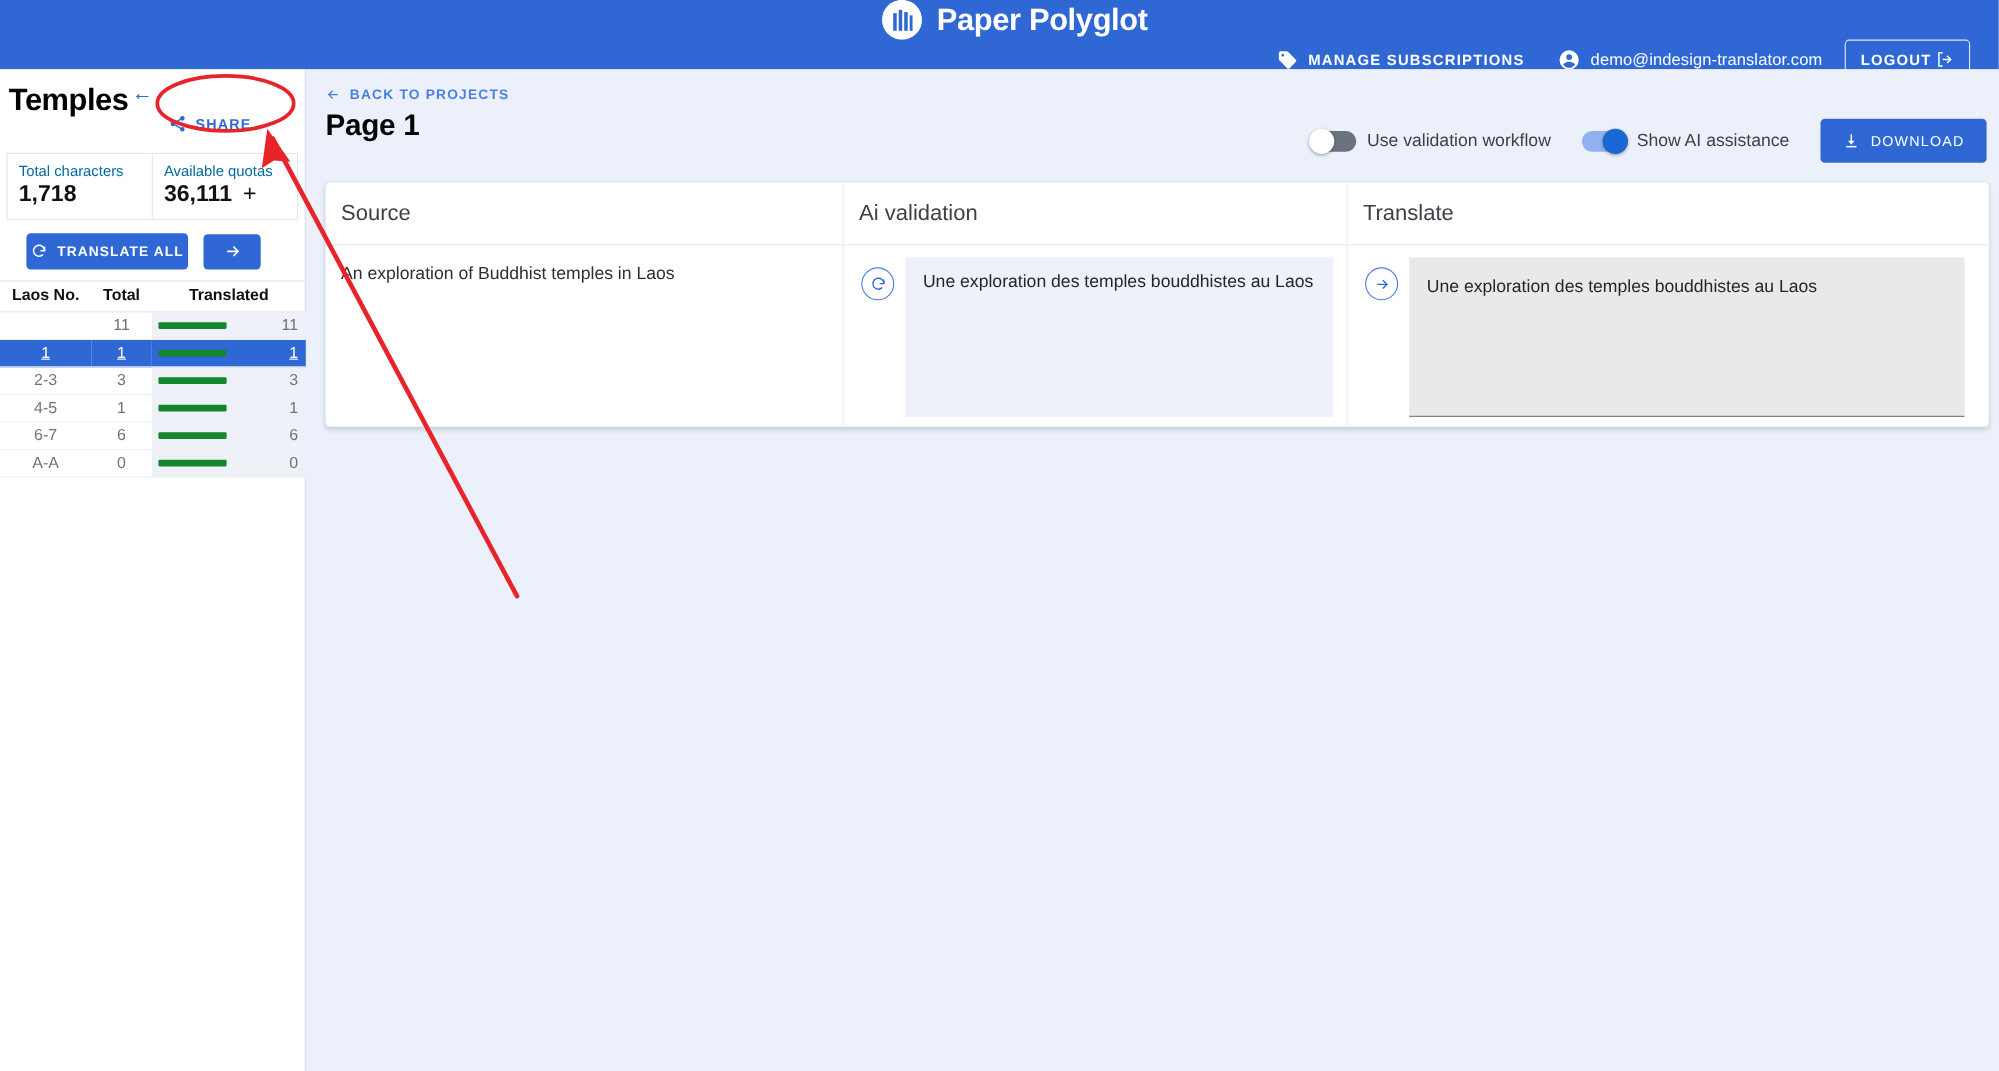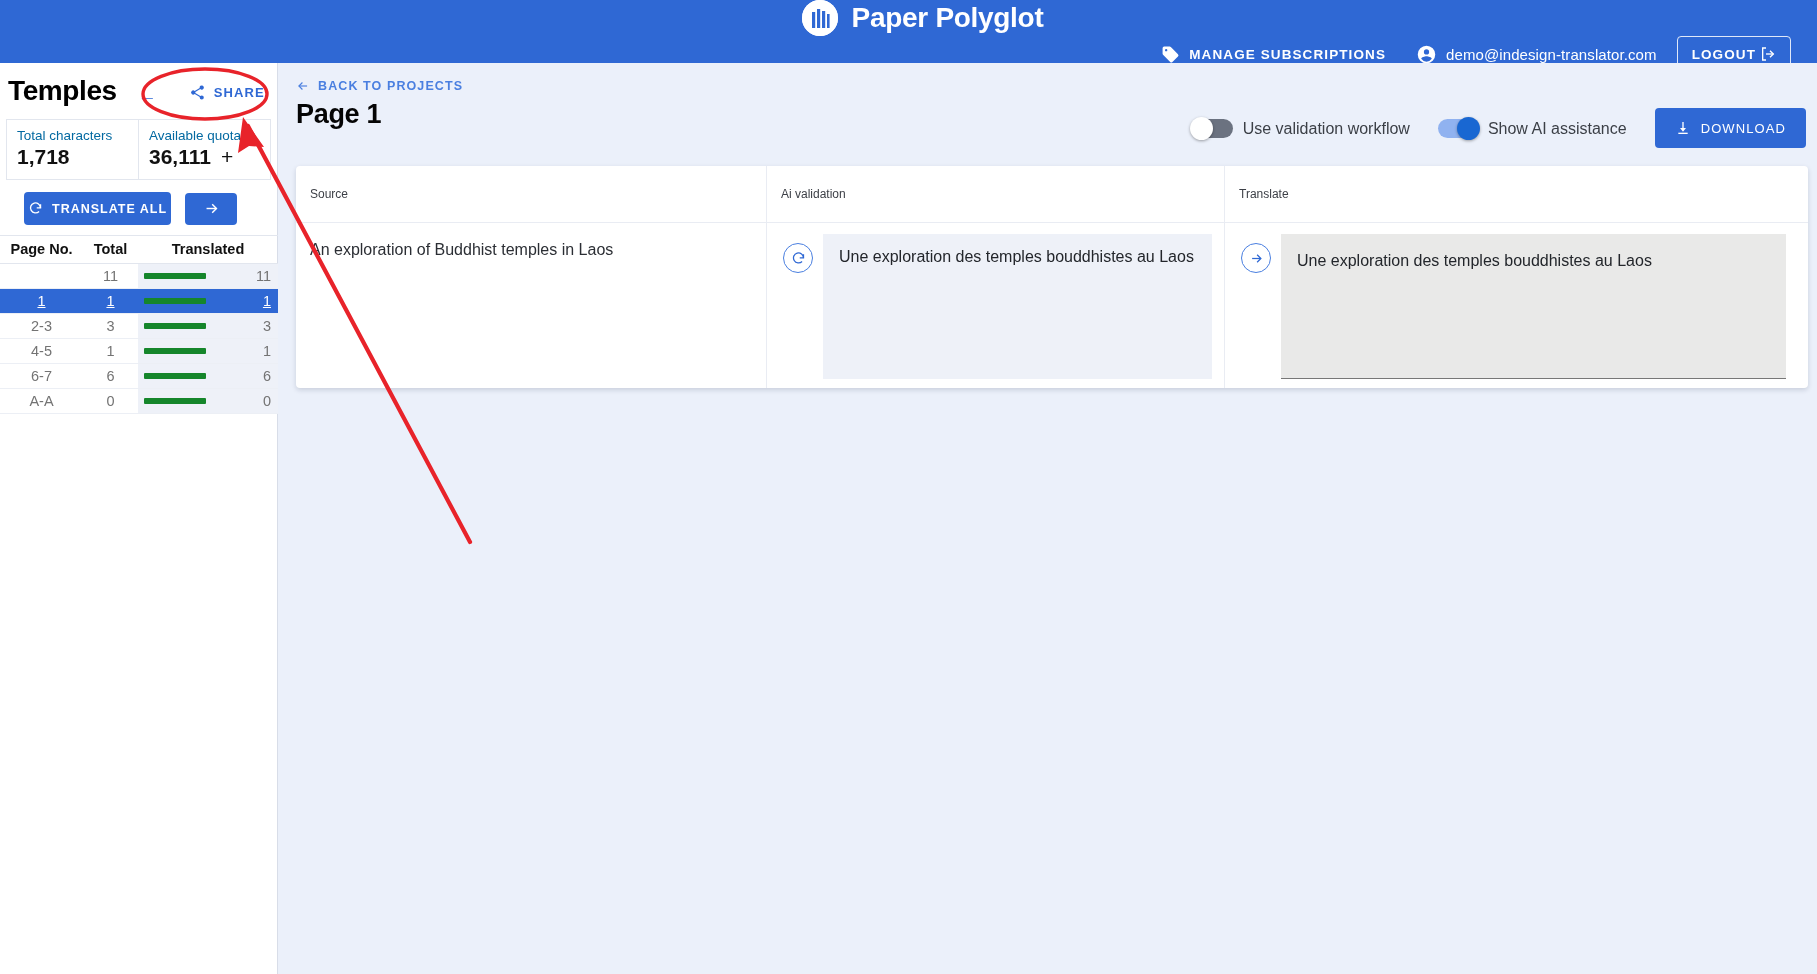--- a/index.html
+++ b/index.html
@@ -44,28 +44,29 @@
     padding: 9px 14px; cursor:pointer; background: transparent;
   }
   .ico { display:inline-block; line-height:0; }
 
   
   .sidebar {
     position: absolute; left: 0; top: 63px; width: 278px; height: 911px;
     background: #ffffff; border-right: 1px solid #d8dde8;
   }
   .side-head {
-    display: flex; align-items: flex-end; padding: 12px 10px 10px 8px; gap: 20px;
+    display: flex; align-items: flex-start; padding: 12px 10px 10px 8px; gap: 2px;
   }
   .proj-title { font-size: 28px; font-weight: bold; color: #000; letter-spacing: -0.4px; }
   .back-chevron { color:#2f68d4; font-size: 19px; margin-left: 1px; margin-right: 4px; }
   .share-btn {
     display:flex; align-items:center; gap:8px; cursor:pointer;
     color:#2f68d4; font-size:13px; font-weight:bold; letter-spacing:1.1px;
     padding: 6px 8px;
+    margin-top: 23px;
   }
 
   .stat-row { display:flex; margin: 2px 6px 0 6px; border:1px solid #e2e6ee; }
   .stat-cell { flex:1; padding: 8px 10px 10px 10px; }
   .stat-cell + .stat-cell { border-left: 1px solid #e2e6ee; }
   .stat-label { font-size: 13.5px; color: #0369a1; margin-bottom: 2px; }
   .stat-value { font-size: 21px; font-weight: bold; color:#111; display:flex; align-items:center; gap:10px; }
   .plus { font-size: 21px; font-weight: normal; color:#111; cursor:pointer; }
 
   .btn-row { display:flex; gap: 14px; padding: 12px 10px 10px 24px; align-items:center; }
@@ -126,21 +127,21 @@
     display:flex; align-items:center; gap:10px; cursor:pointer;
     font-family: "Liberation Sans", sans-serif;
   }
 
   .card {
     position:absolute; left: 17px; top: 103px; width: 1512px; height: 222px;
     background:#fff; border-radius: 4px; box-shadow: 0 2px 5px rgba(20,30,60,.16);
     overflow: hidden;
   }
   .card-head { display:flex; height: 57px; border-bottom:1px solid #e9ecf3; }
-  .hcol { display:flex; align-items:center; font-size: 12px; color:#3c3f46; padding-left: 14px; }
+  .hcol { display:flex; align-items:center; font-size: 20px; color:#3c3f46; padding-left: 14px; }
   .c1 { width: 471px; border-right:1px solid #e9ecf3; }
   .c2 { width: 458px; border-right:1px solid #e9ecf3; }
   .c3 { flex:1; }
   .card-body { display:flex; height: 165px; }
   .b1 { width: 471px; border-right:1px solid #e9ecf3; padding: 18px 0 0 14px; font-size:16px; color:#2b2e34; }
   .b2 { width: 458px; border-right:1px solid #e9ecf3; display:flex; padding-top: 11px; }
   .b3 { flex:1; display:flex; padding-top: 11px; }
   .circ-btn {
     width: 30px; height: 30px; border-radius:50%; border:1px solid #4a7fe0;
     color:#2f68d4; display:flex; align-items:center; justify-content:center;
@@ -255,21 +256,21 @@
             <path d="M5 12h14"></path>
             <path d="M13 6l6 6-6 6"></path>
           </svg>
       </span>
     </button>
   </div>
 
   <table class="pages">
     <thead>
       <tr>
-        <th class="col-page">Page No.</th>
+        <th class="col-page">Laos No.</th>
         <th class="col-total">Total</th>
         <th class="col-tr">Translated</th>
       </tr>
     </thead>
     <tbody id="pages-body">
         <tr>
           <td class="col-page"><span></span></td>
           <td class="col-total"><span>11</span></td>
           <td class="col-tr tr-cell">
             <div class="tr-inner">

